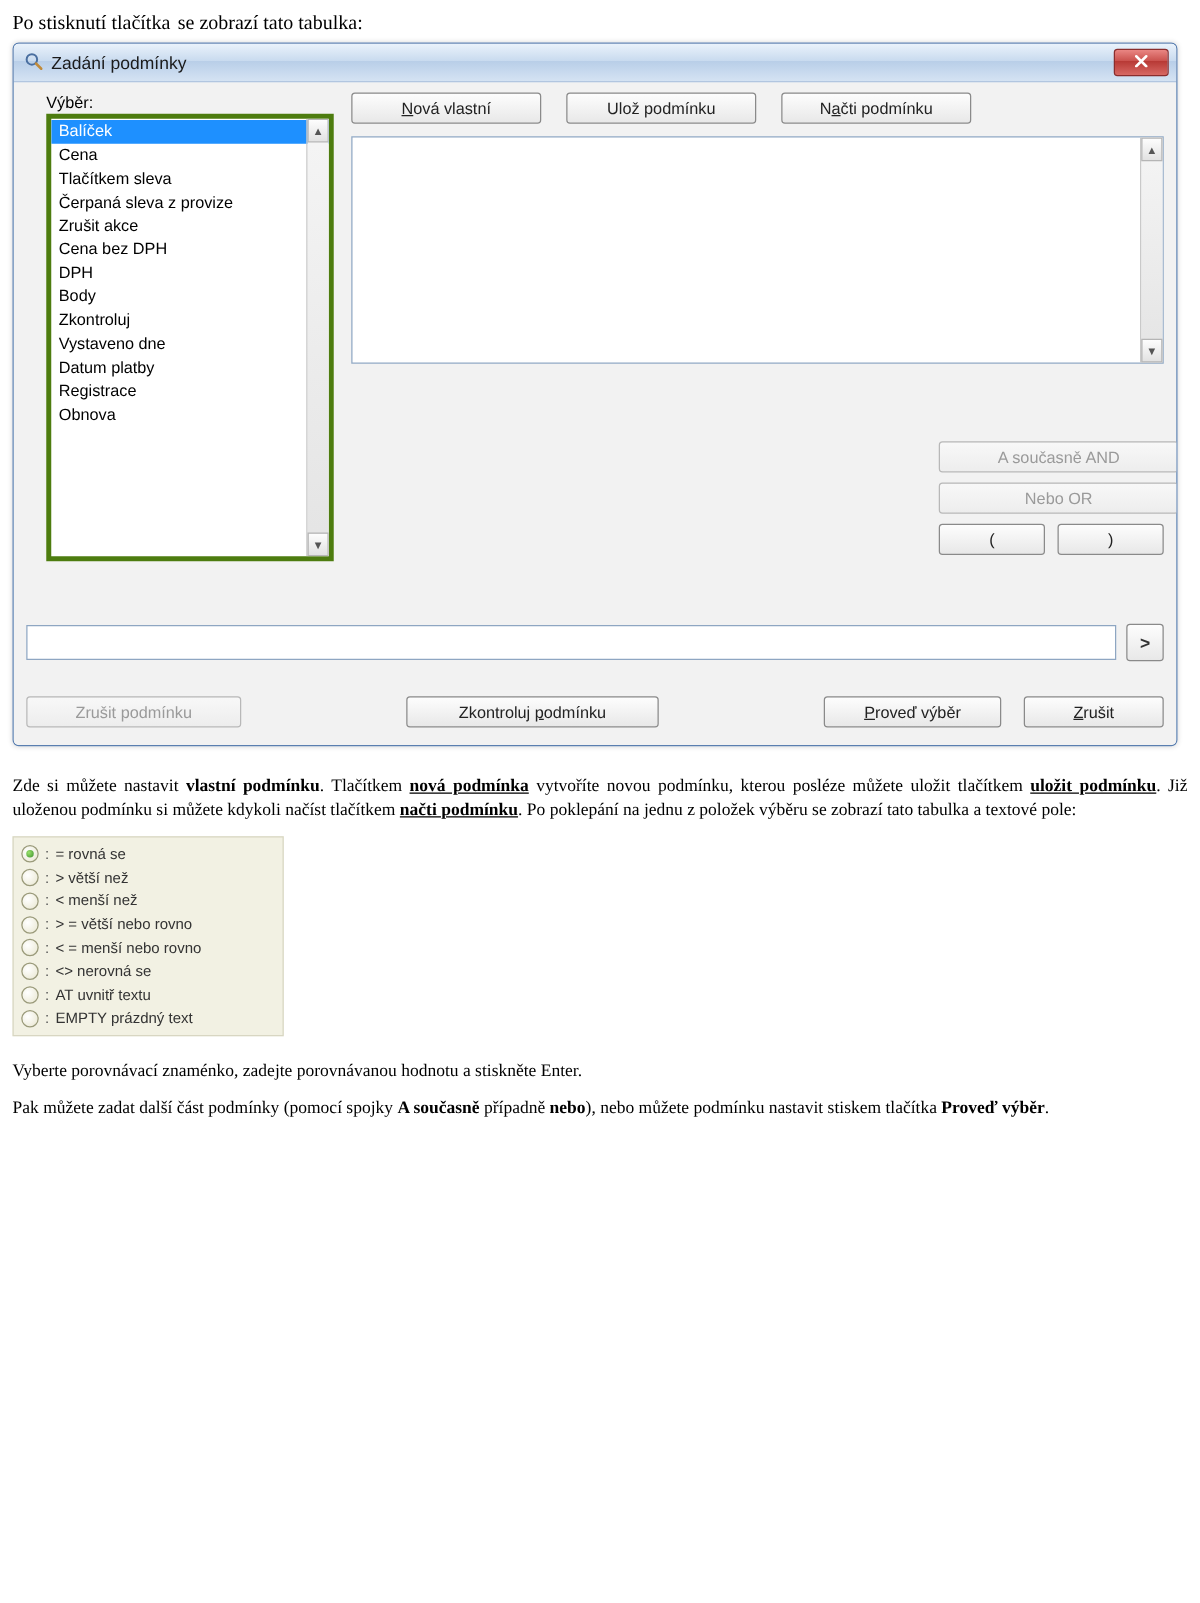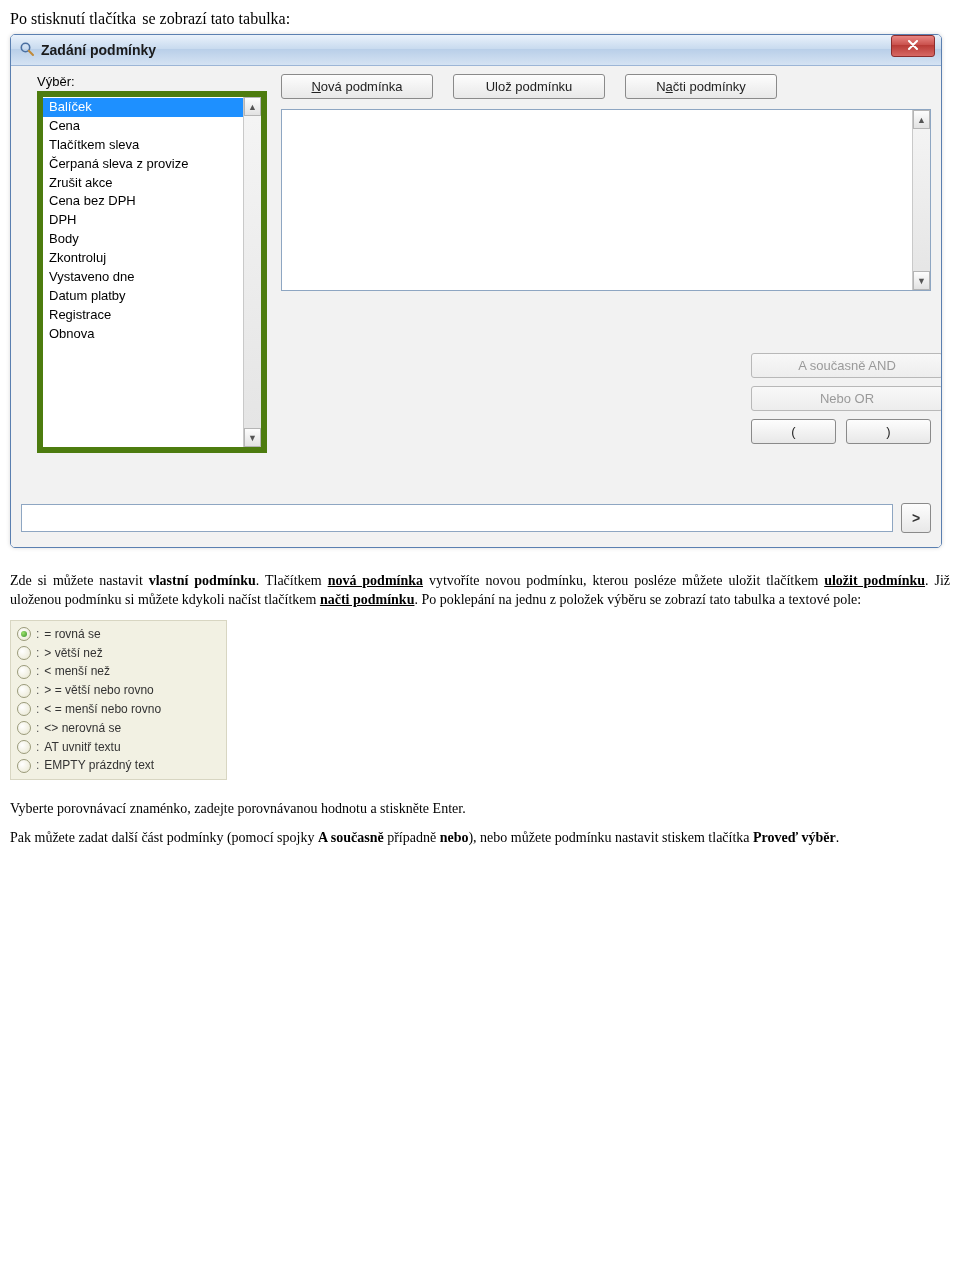--- a/index.html
+++ b/index.html
@@ -37,28 +37,28 @@
     border: 1px solid #5a7fb0;
     border-radius: 5px;
     overflow: hidden;
     box-shadow: 0 0 4px rgba(0,0,0,0.15);
     font-family: Arial, sans-serif;
     font-size: 13px;
     margin-bottom: 24px;
   }
   .titlebar {
     display: flex;
+    align-items: center;
     justify-content: space-between;
     height: 30px;
     padding: 0 6px 0 8px;
     background: linear-gradient(#eaf2fb, #c9dbef 45%, #b8cee8 46%, #d5e3f3);
     border-bottom: 1px solid #9cb5d6;
     font-size: 14px;
     color: #1a1a1a;
-    font-weight: bold;
   }
   .titlebar-left {
     display: flex;
     align-items: center;
     gap: 6px;
   }
   .titlebar-left svg { width: 16px; height: 16px; }
   .close-btn {
     width: 42px;
     height: 20px;
@@ -83,21 +83,21 @@
   }
   .left-col { width: 230px; }
   .right-col { flex: 1; display: flex; flex-direction: column; }
   .lbl {
     font-size: 13px;
     margin-bottom: 2px;
   }
   .listbox {
     position: relative;
     background: #fff;
-    border: 6px solid #4d7c0f;
+    border: 4px solid #4d7c0f;
     height: 350px;
     overflow: hidden;
     font-size: 13px;
   }
   .listbox .items {
     padding: 1px 0;
   }
   .listbox .item {
     padding: 1px 6px;
     line-height: 1.3;
@@ -303,25 +303,25 @@
           <div class="scroll">
             <div class="scroll-btn">▲</div>
             <div class="scroll-btn">▼</div>
           </div>
         </div>
       </div>
 
       <div class="right-col">
         <div class="top-buttons">
           <div class="wbtn">
-            <span class="btn-underline">N</span><span>ová podmínka</span>
+            <span class="btn-underline">N</span><span>ová vlastní</span>
           </div>
           <div class="wbtn">Ulož podmínku</div>
           <div class="wbtn">
-            <span>N</span><span class="btn-underline">a</span><span>čti podmínky</span>
+            <span>N</span><span class="btn-underline">a</span><span>čti podmínku</span>
           </div>
         </div>
         <div class="condition-area">
           <div class="scroll">
             <div class="scroll-btn">▲</div>
             <div class="scroll-btn">▼</div>
           </div>
         </div>
         <div class="logic-row">
           <div class="logic-col">
@@ -334,20 +334,38 @@
           </div>
         </div>
       </div>
     </div>
 
     <div class="input-row">
       <input class="text-input" style="">
       <div class="go-btn">&gt;</div>
     </div>
 
+    <div class="bottom-row">
+      <div class="bottom-left">
+        <div class="wbtn disabled" style="min-width:150px">Zrušit podmínku</div>
+      </div>
+      <div style="flex:1;display:flex;justify-content:center">
+        <div class="wbtn" style="min-width:180px">
+          <span>Zkontroluj </span><span class="btn-underline">p</span><span>odmínku</span>
+        </div>
+      </div>
+      <div class="bottom-right">
+        <div class="wbtn" style="min-width:120px">
+          <span class="btn-underline">P</span><span>roveď výběr</span>
+        </div>
+        <div class="wbtn" style="min-width:90px">
+          <span class="btn-underline">Z</span><span>rušit</span>
+        </div>
+      </div>
+    </div>
   </div>
 </div>
 
 <p class="para">
   <span>Zde si můžete nastavit </span><span class="bold">vlastní podmínku</span><span>. Tlačítkem </span><span class="boldu">nová podmínka</span><span> vytvoříte novou podmínku, kterou posléze můžete uložit tlačítkem </span><span class="boldu">uložit podmínku</span><span>. Již uloženou podmínku si můžete kdykoli načíst tlačítkem </span><span class="boldu">načti podmínku</span><span>. Po poklepání na jednu z položek výběru se zobrazí tato tabulka a textové pole:</span>
 </p>
 
 <div class="ops-panel" id="ops-panel">
     <div class="op-row">
       <span class="radio on"></span>

